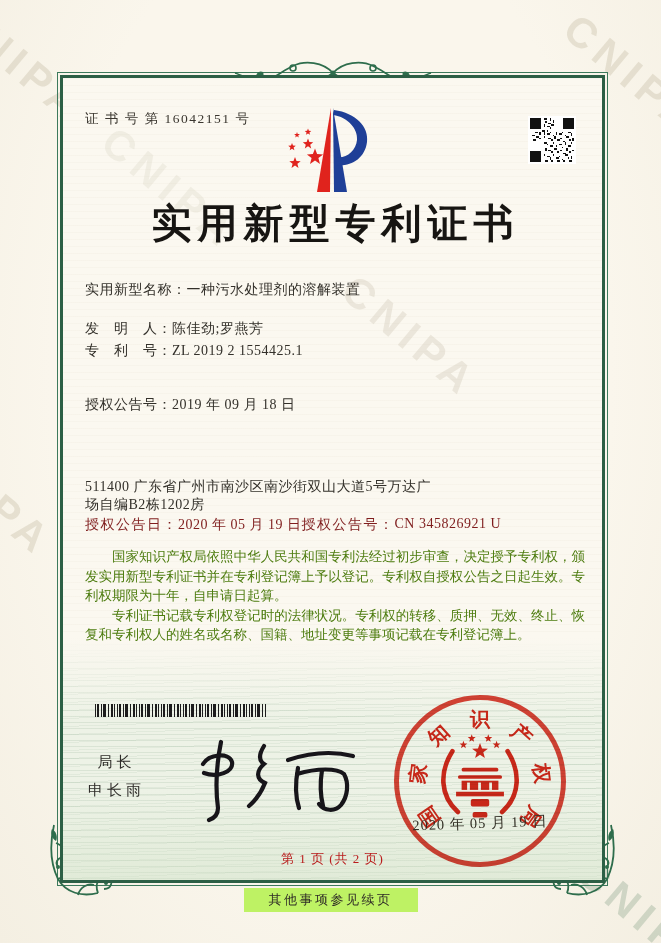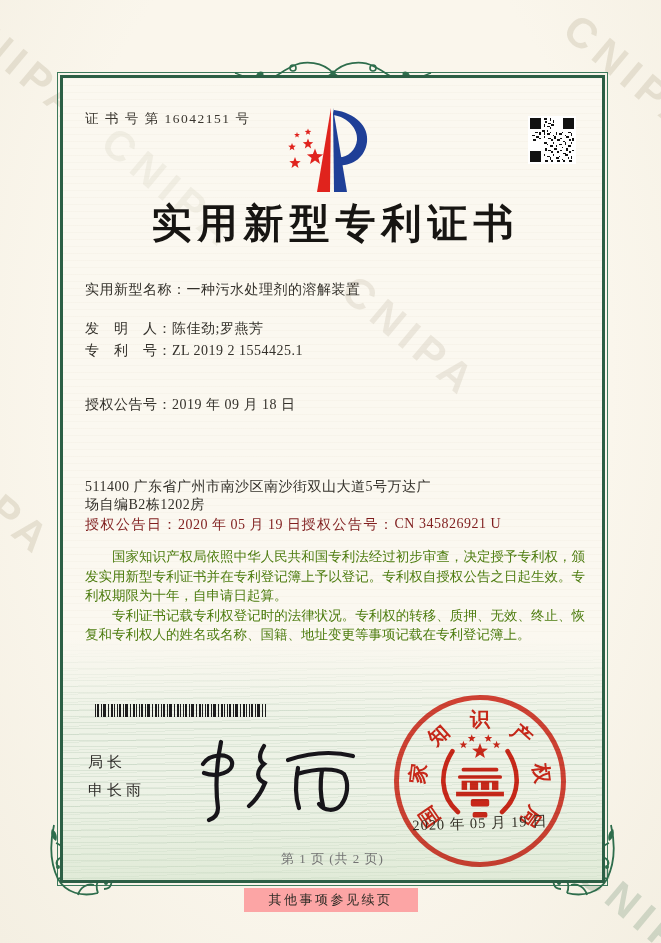--- a/index.html
+++ b/index.html
@@ -82,41 +82,41 @@
     background-image:repeating-linear-gradient(90deg,
       #1d1d1d 0 1px, transparent 1px 2px,
       #1d1d1d 2px 4px, transparent 4px 6px,
       #1d1d1d 6px 7px, transparent 7px 8px,
       #1d1d1d 8px 11px, transparent 11px 13px,
       #1d1d1d 13px 14px, transparent 14px 16px,
       #1d1d1d 16px 18px, transparent 18px 19px,
       #1d1d1d 19px 20px, transparent 20px 22px);
   }
   .signer{position:absolute;left:25px;top:670px;font-family:"Liberation Sans","DejaVu Sans",sans-serif;
-    font-size:15px;letter-spacing:4px;color:#2e2c29;line-height:28px;}
+    font-size:15px;letter-spacing:4px;color:#2e2c29;line-height:28px;text-align:center;}
   .autograph{position:absolute;left:122px;top:650px;}
   .seal{
     position:absolute;left:331px;top:617px;width:172px;height:172px;box-sizing:border-box;
     border:5px solid rgba(217,42,28,0.88);border-radius:50%;mix-blend-mode:multiply;
   }
   .emblem{position:absolute;left:50%;top:50%;transform:translate(-50%,-53%);}
   .seal-char{
     position:absolute;left:50%;top:50%;
     font-size:20px;font-weight:bold;color:#d92a1c;letter-spacing:0;
     transform:translate(-50%,-50%) rotate(var(--a)) translateY(-62px);
   }
   .seal-date{
     position:absolute;left:-10px;right:-10px;top:114px;text-align:center;white-space:nowrap;
     font-size:14.5px;color:#38332b;letter-spacing:1px;transform:rotate(-2deg);
   }
-  .page-num{position:absolute;left:0;right:0;top:772px;text-align:center;font-size:13px;letter-spacing:1px;color:#737373;}
+  .page-num{position:absolute;left:0;right:0;top:772px;text-align:center;font-size:13px;letter-spacing:1px;color:#b91c1c;}
   
   .footer-note{
     position:absolute;left:50%;top:888px;transform:translateX(-50%);z-index:2;
-    background:#fca5a5;padding:3px 25px;font-size:13px;letter-spacing:2.5px;color:#2f2c26;white-space:nowrap;
+    background:#bef264;padding:3px 25px;font-size:13px;letter-spacing:2.5px;color:#2f2c26;white-space:nowrap;
   }
   .green-stroke{stroke:#2e6d4c;fill:none;}
   .green-fill{fill:#2e6d4c;}
 </style>
 </head>
 <body>
 
 <span class="wm" style="left:-30px;top:-8px;">CNIPA</span>
 <span class="wm" style="left:585px;top:5px;">CNIPA</span>
 <span class="wm" style="left:-62px;top:425px;">CNIPA</span>

